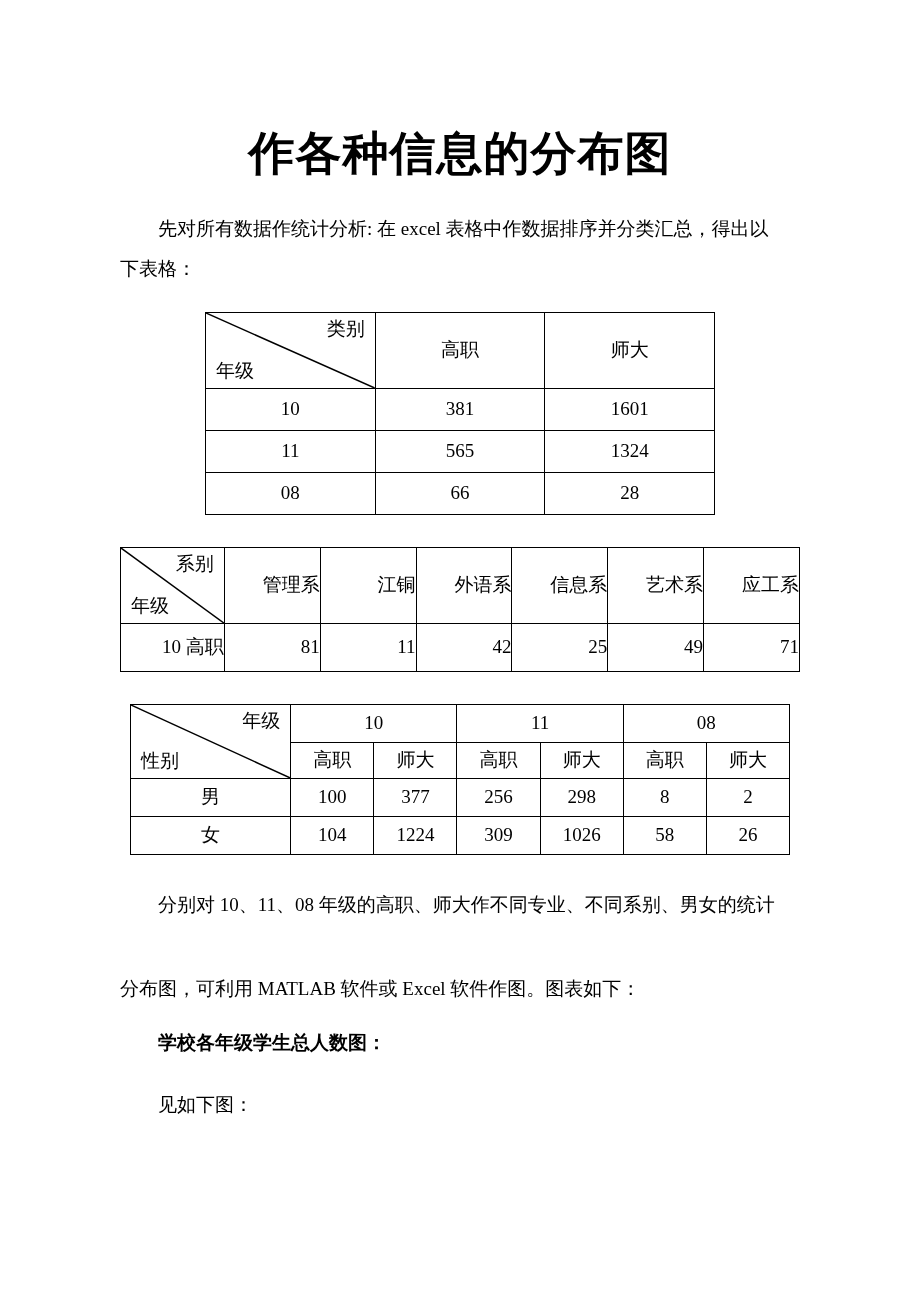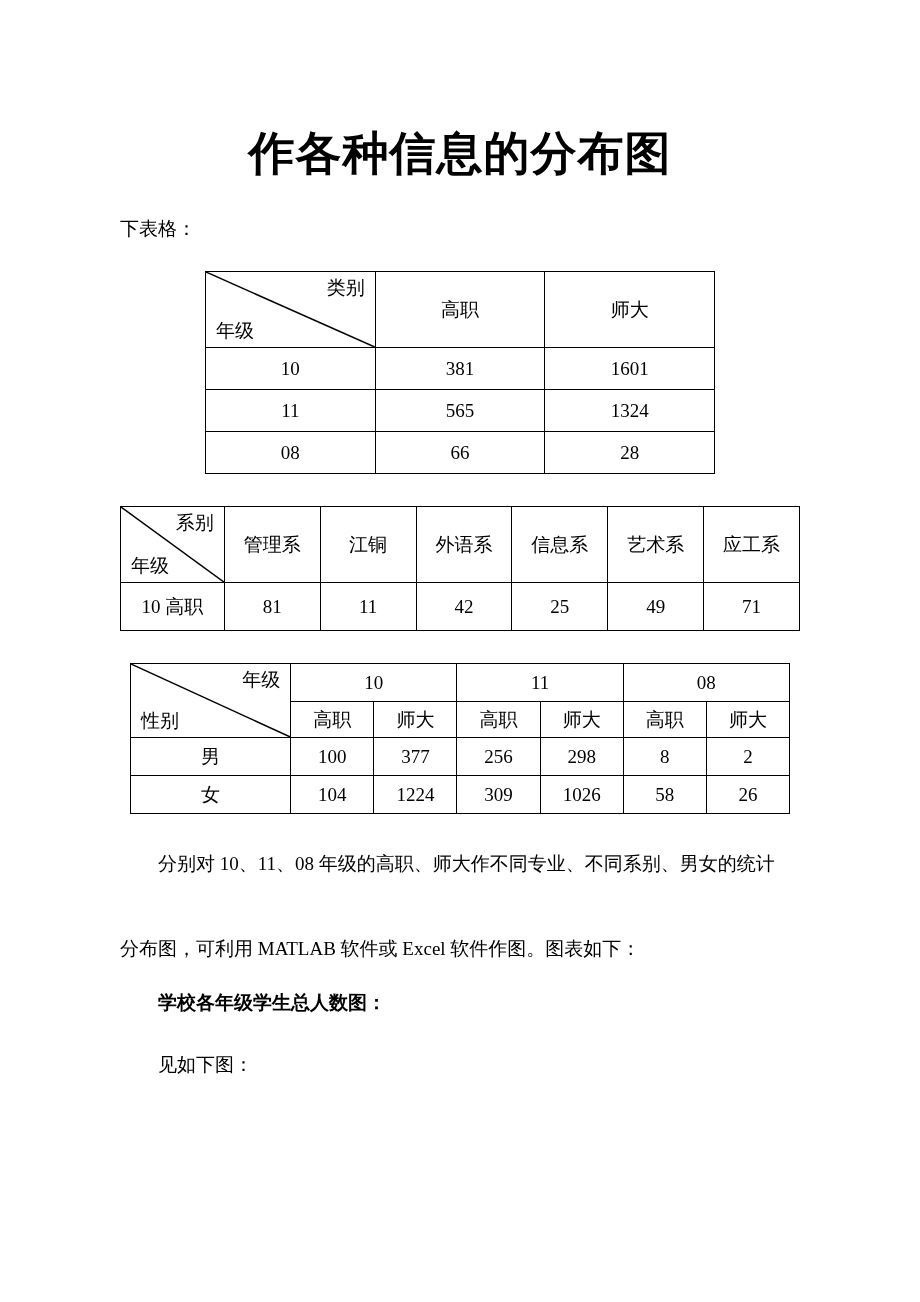--- a/index.html
+++ b/index.html
@@ -42,39 +42,40 @@
     .diag .bot-lab { position: absolute; bottom: 4px; left: 10px; }
     .diag svg { position: absolute; top:0; left:0; width:100%; height:100%; }
 
     
     .t1 { width: 510px; margin-top: 6px; }
     .t1 td, .t1 th { height: 42px; width: 170px; }
     .t1 .diag { height: 76px; }
 
     
     .t2 { width: 680px; margin-top: 10px; margin-left: 0; }
-    .t2 td, .t2 th { height: 48px; }
+    .t2 td, .t2 th { height: 48px; text-align: right; }
     .t2 .diag { height: 76px; }
     .t2 td:first-child, .t2 th:first-child { width: 104px; }
     .t2 td:not(:first-child), .t2 th:not(:first-child) { width: 96px; }
 
     
     .t3 { width: 660px; margin-top: 10px; margin-bottom: 32px; }
     .t3 td, .t3 th { height: 38px; }
     .t3 .hdr-top th { height: 38px; }
     .t3 .diag { height: 76px; width: 160px; }
     .t3 .sub th, .t3 .sub td { height: 36px; }
     .t3 td.narrow, .t3 th.narrow { width: 83px; }
   </style>
 </head>
 <body>
 
 <h1>作各种信息的分布图</h1>
 
 <div class="no-indent-wrap">
+  <p class="para"><span>先对所有数据作统计分析: 在 excel 表格中作数据排序并分类汇总，得出以</span></p>
   <p style="margin-bottom:8px;"><span>下表格：</span></p>
 </div>
 
 <table class="t1">
   <tbody>
       <tr>
     <th class="diag">
       <svg viewBox="0 0 170 76" preserveAspectRatio="none">
             <line x1="0" y1="0" x2="170" y2="76" stroke="#000" stroke-width="1.5"></line>
           </svg>

